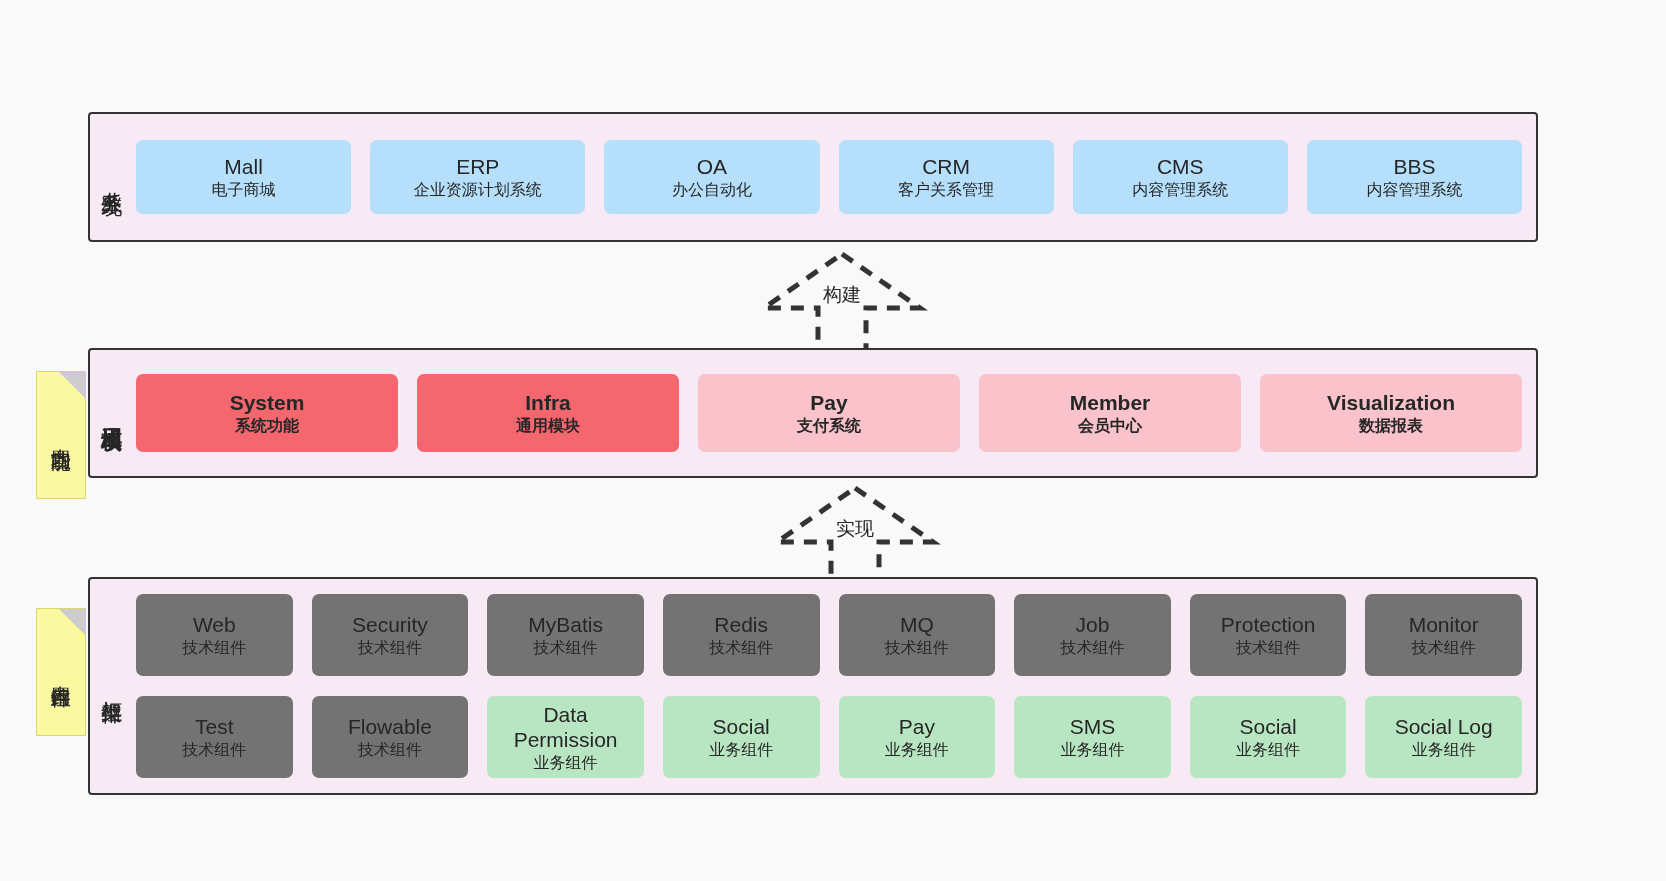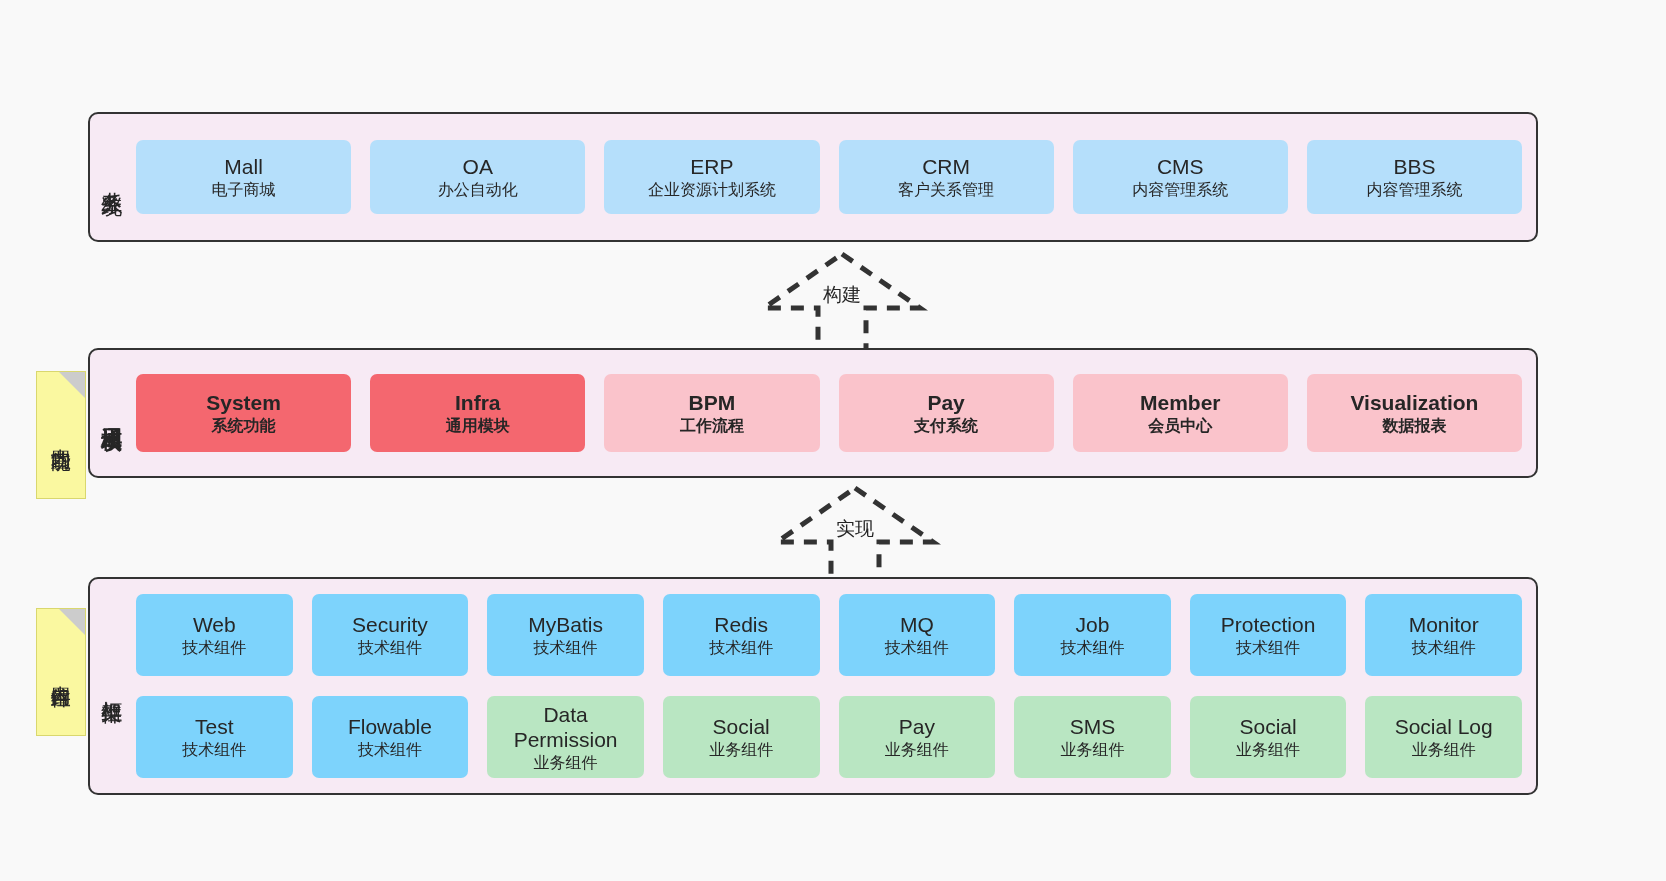--- a/index.html
+++ b/index.html
@@ -14,21 +14,21 @@
     height: 881px;
     background: #f9f9f9;
     overflow: hidden;
   }
 
   
   .layer {
     position: absolute;
     background: #f7eaf4;
     border: 2px solid #333333;
-    border-radius: 10px;
+    border-radius: 4px;
     display: flex;
     align-items: stretch;
   }
   .layer-title {
     flex: 0 0 auto;
     width: 44px;
     display: flex;
     align-items: center;
     justify-content: center;
     font-size: 21px;
@@ -65,21 +65,21 @@
     color: #262626;
     line-height: 1.22;
     padding: 4px 6px;
   }
   .card .t1 { font-size: 21px; }
   .card .t2 { font-size: 16px; }
 
   .card.blue  { background: #b5dffb; }
   .card.red   { background: #f4676f; }
   .card.pink  { background: #fac3cb; }
-  .card.green { background: #7dd3fc; }
+  .card.green { background: #737373; }
   .card.lgreen{ background: #b9e6c2; }
 
   .layer-biz  { left: 88px;  top: 112px; width: 1450px; height: 130px; }
   .layer-biz .card { height: 74px; }
 
   .layer-mod  { left: 88px;  top: 348px; width: 1450px; height: 130px; font-weight: bold; }
   .layer-mod .card { height: 78px; }
 
   .layer-fw   { left: 88px;  top: 577px; width: 1450px; height: 218px; }
   .layer-fw  .card { height: 82px; }
@@ -138,26 +138,26 @@
 
   <div class="layer layer-biz">
     <div class="layer-title">业务系统</div>
     <div class="layer-body">
       <div class="row">
         <div class="card blue">
           <span class="t1">Mall</span>
           <span class="t2">电子商城</span>
         </div>
         <div class="card blue">
+          <span class="t1">ERP</span>
+          <span class="t2">企业资源计划系统</span>
+        </div>
+        <div class="card blue">
           <span class="t1">OA</span>
           <span class="t2">办公自动化</span>
-        </div>
-        <div class="card blue">
-          <span class="t1">ERP</span>
-          <span class="t2">企业资源计划系统</span>
         </div>
         <div class="card blue">
           <span class="t1">CRM</span>
           <span class="t2">客户关系管理</span>
         </div>
         <div class="card blue">
           <span class="t1">CMS</span>
           <span class="t2">内容管理系统</span>
         </div>
         <div class="card blue">
@@ -186,24 +186,20 @@
       <div class="row">
         <div class="card red">
           <span class="t1">System</span>
           <span class="t2">系统功能</span>
         </div>
         <div class="card red">
           <span class="t1">Infra</span>
           <span class="t2">通用模块</span>
         </div>
         <div class="card pink">
-          <span class="t1">BPM</span>
-          <span class="t2">工作流程</span>
-        </div>
-        <div class="card pink">
           <span class="t1">Pay</span>
           <span class="t2">支付系统</span>
         </div>
         <div class="card pink">
           <span class="t1">Member</span>
           <span class="t2">会员中心</span>
         </div>
         <div class="card pink">
           <span class="t1">Visualization</span>
           <span class="t2">数据报表</span>

